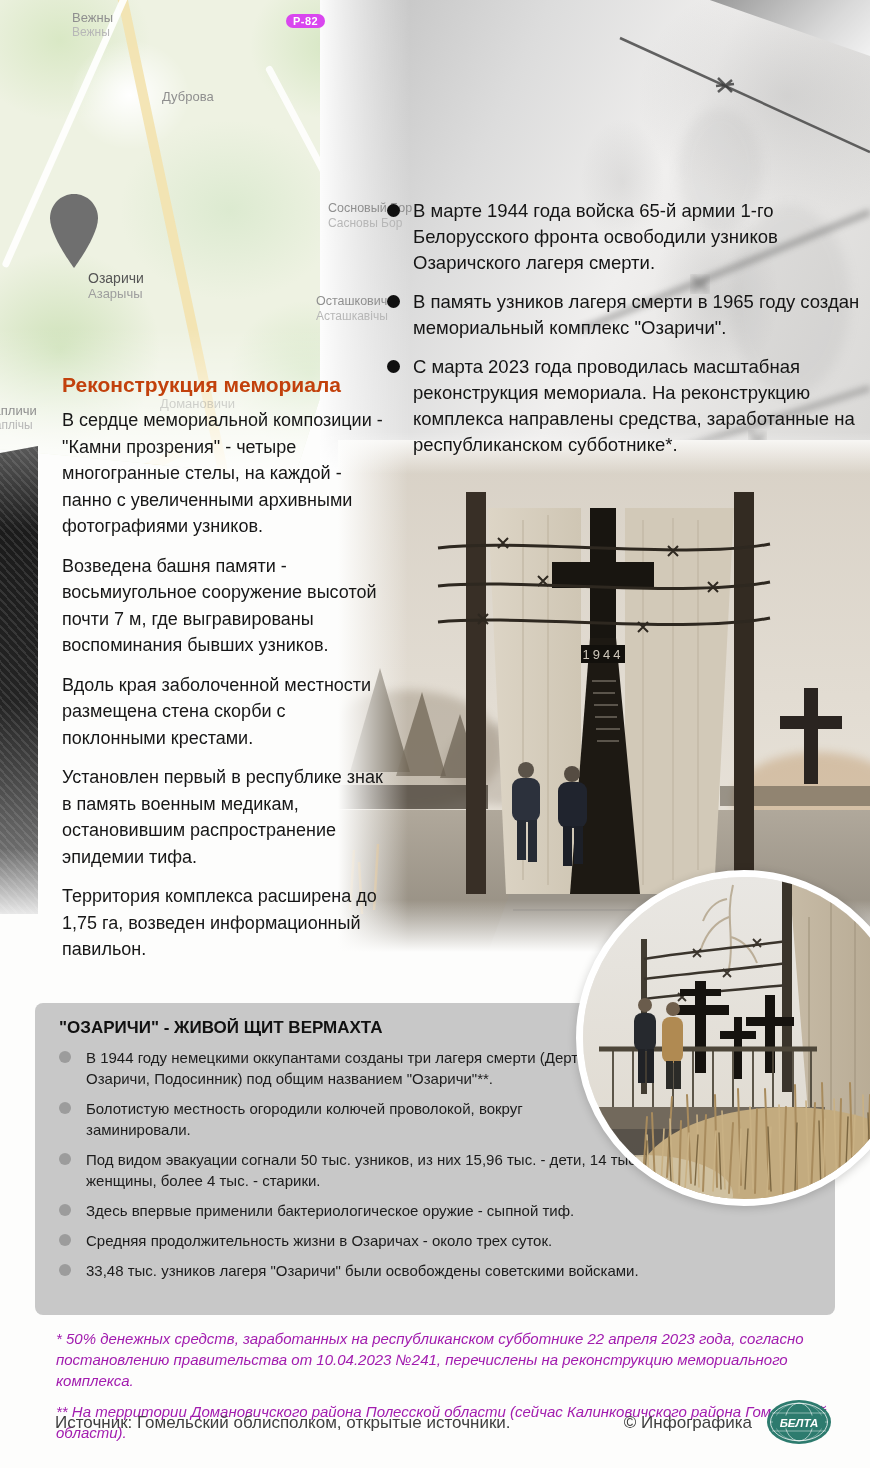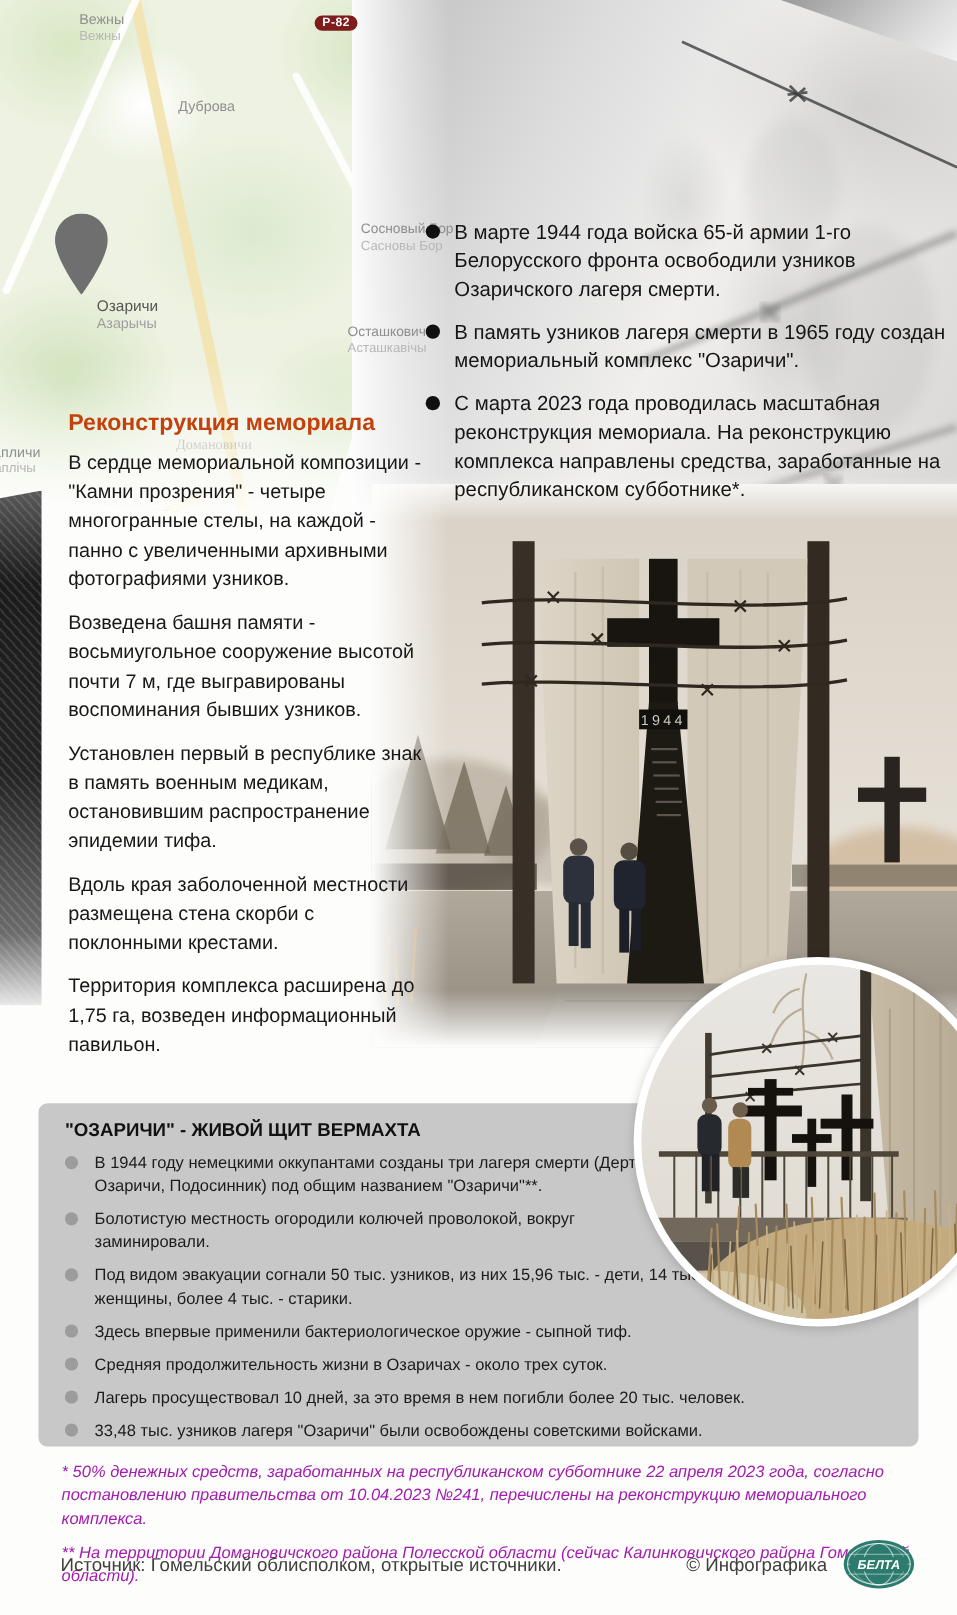--- a/index.html
+++ b/index.html
@@ -11,22 +11,22 @@
     background:#eef2e2;
     clip-path:polygon(0 0,97% 0,84% 40%,64% 100%,0 94%);overflow:hidden;}
   .map-blob{position:absolute;border-radius:50%;}
   .map-road{position:absolute;border-radius:6px;}
   .map-fade{position:absolute;left:0;bottom:0;width:100%;height:150px;
     background:linear-gradient(to bottom,rgba(255,255,255,0),rgba(255,255,255,.95));}
   .map-label{position:absolute;font-size:13px;color:#8f8f8f;line-height:15px;z-index:2;}
   .map-label .by{display:block;color:#b7b7b7;font-size:12px;}
   .map-label.dark{color:#555;font-size:14px;}
   .map-label.dark .by{color:#9e9e9e;font-size:13px;}
-  .map-label.faint{opacity:.38;font-family:Liberation Serif, serif;}
-  .badge{position:absolute;left:286px;top:14px;background:#7f1d1d;color:#fff;
+  .map-label.faint{opacity:.38;}
+  .badge{position:absolute;left:286px;top:14px;background:#d946ef;color:#fff;
     font-size:11px;font-weight:bold;padding:1px 7px;border-radius:8px;letter-spacing:.5px;}
   .pin{position:absolute;left:50px;top:194px;}
 
   .bg-relief{position:absolute;left:320px;top:0;width:550px;height:478px;z-index:1;
     background:
       radial-gradient(90px 130px at 72% 62%,rgba(90,90,90,.14),rgba(0,0,0,0) 70%),
       radial-gradient(60px 90px at 55% 38%,rgba(110,110,110,.12),rgba(0,0,0,0) 70%),
       radial-gradient(200px 160px at 85% 20%,rgba(140,140,140,.25),rgba(0,0,0,0) 75%),
       linear-gradient(115deg,#bdbdbd 0%,#dcdcdc 30%,#f0efee 55%,#d8d7d5 100%);}
   .bg-relief .fadeL{position:absolute;left:0;top:0;width:90px;height:100%;
@@ -271,22 +271,22 @@
     </svg>
     <div class="fadeL"></div>
     <div class="fadeT"></div>
     <div class="fadeB"></div>
   </div>
 
   <section class="leftcol">
     <h2>Реконструкция мемориала</h2>
     <p>В сердце мемориальной композиции - "Камни прозрения" - четыре многогранные стелы, на каждой - панно с увеличенными архивными фотографиями узников.</p>
     <p>Возведена башня памяти - восьмиугольное сооружение высотой почти 7 м, где выгравированы воспоминания бывших узников.</p>
+    <p>Вдоль края заболоченной местности размещена стена скорби с поклонными крестами.</p>
     <p>Установлен первый в республике знак в память военным медикам, остановившим распространение эпидемии тифа.</p>
-    <p>Вдоль края заболоченной местности размещена стена скорби с поклонными крестами.</p>
     <p>Территория комплекса расширена до 1,75 га, возведен информационный павильон.</p>
   </section>
 
   <section class="campbox">
     <h3>"ОЗАРИЧИ" - ЖИВОЙ ЩИТ ВЕРМАХТА</h3>
     <ul>
       <li class="w1">
           <span class="dot"></span>
           <p>В 1944 году немецкими оккупантами созданы три лагеря смерти (Дерть, Озаричи, Подосинник) под общим названием "Озаричи"**.</p>
         </li>
@@ -298,24 +298,20 @@
           <span class="dot"></span>
           <p>Под видом эвакуации согнали 50 тыс. узников, из них 15,96 тыс. - дети, 14 тыс. - женщины, более 4 тыс. - старики.</p>
         </li>
       <li>
           <span class="dot"></span>
           <p>Здесь впервые применили бактериологическое оружие - сыпной тиф.</p>
         </li>
       <li>
           <span class="dot"></span>
           <p>Средняя продолжительность жизни в Озаричах - около трех суток.</p>
-        </li>
-      <li>
-          <span class="dot"></span>
-          <p>Лагерь просуществовал 10 дней, за это время в нем погибли более 20 тыс. человек.</p>
         </li>
       <li>
           <span class="dot"></span>
           <p>33,48 тыс. узников лагеря "Озаричи" были освобождены советскими войсками.</p>
         </li>
     </ul>
   </section>
 
   <div class="circle-photo">
     <svg width="322" height="322" viewBox="0 0 322 322">

